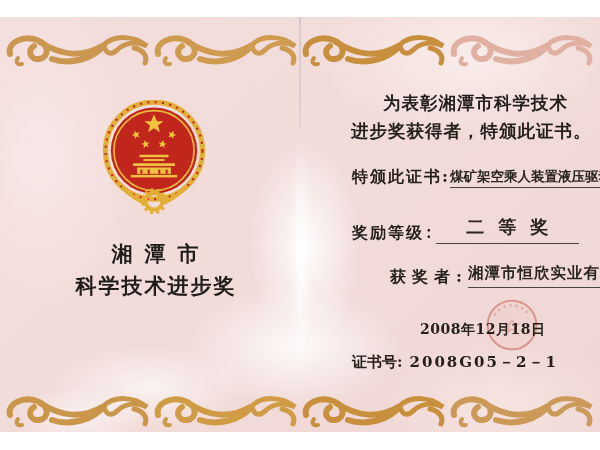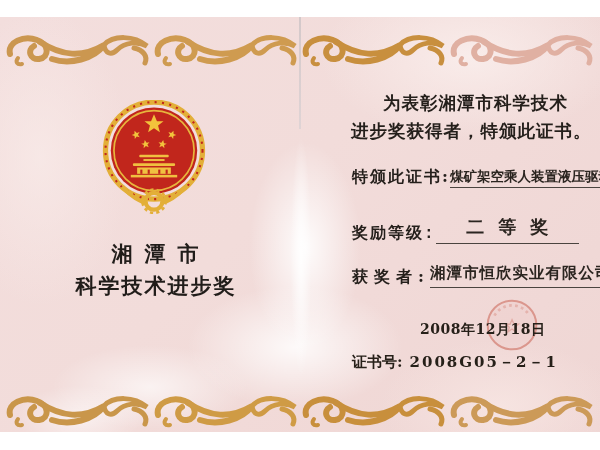--- a/index.html
+++ b/index.html
@@ -63,21 +63,21 @@
   .field { position: absolute; left: 352px; width: 227px; display: flex; align-items: flex-end; }
   .flabel { font-family: "DejaVu Serif", serif; font-weight: bold; font-size: 16px; color: #241f1b; white-space: nowrap; flex: 0 0 auto; }
   .fline { flex: 1 1 auto; border-bottom: 1.5px solid #4a443f; text-align: center; white-space: nowrap; font-family: "DejaVu Serif", serif; color: #2b2520; }
   .field.f1 { top: 150px; }
   .field.f1 .flabel { letter-spacing: 2px; }
   .field.f1 .fline { font-size: 13.5px; font-weight: bold; letter-spacing: 0; transform-origin: left bottom; padding-bottom: 1px; }
   .field.f2 { top: 198px; }
   .field.f2 .flabel { letter-spacing: 2px; font-family: Liberation Mono, monospace; }
   .field.f2 .fline { font-size: 18px; font-weight: bold; letter-spacing: 14px; text-indent: 14px; padding-bottom: 4px; }
   .field.f3 { top: 246px; }
-  .field.f3 .flabel { letter-spacing: 6px; }
+  .field.f3 .flabel { letter-spacing: 6px; margin-left: 38px; }
   .field.f3 .fline { font-size: 15.5px; font-weight: bold; letter-spacing: 1px; padding-bottom: 3px; }
 
   .seal { position: absolute; left: 485px; top: 281px; width: 54px; height: 54px; opacity: 0.85; }
 
   .date {
     position: absolute; left: 420px; top: 304px; width: 140px; text-align: left;
     font-family: "DejaVu Serif", serif; font-weight: bold; font-size: 14px; color: #262019; letter-spacing: 0.5px;
   }
   .certno {
     position: absolute; left: 352px; top: 336px; white-space: nowrap;

